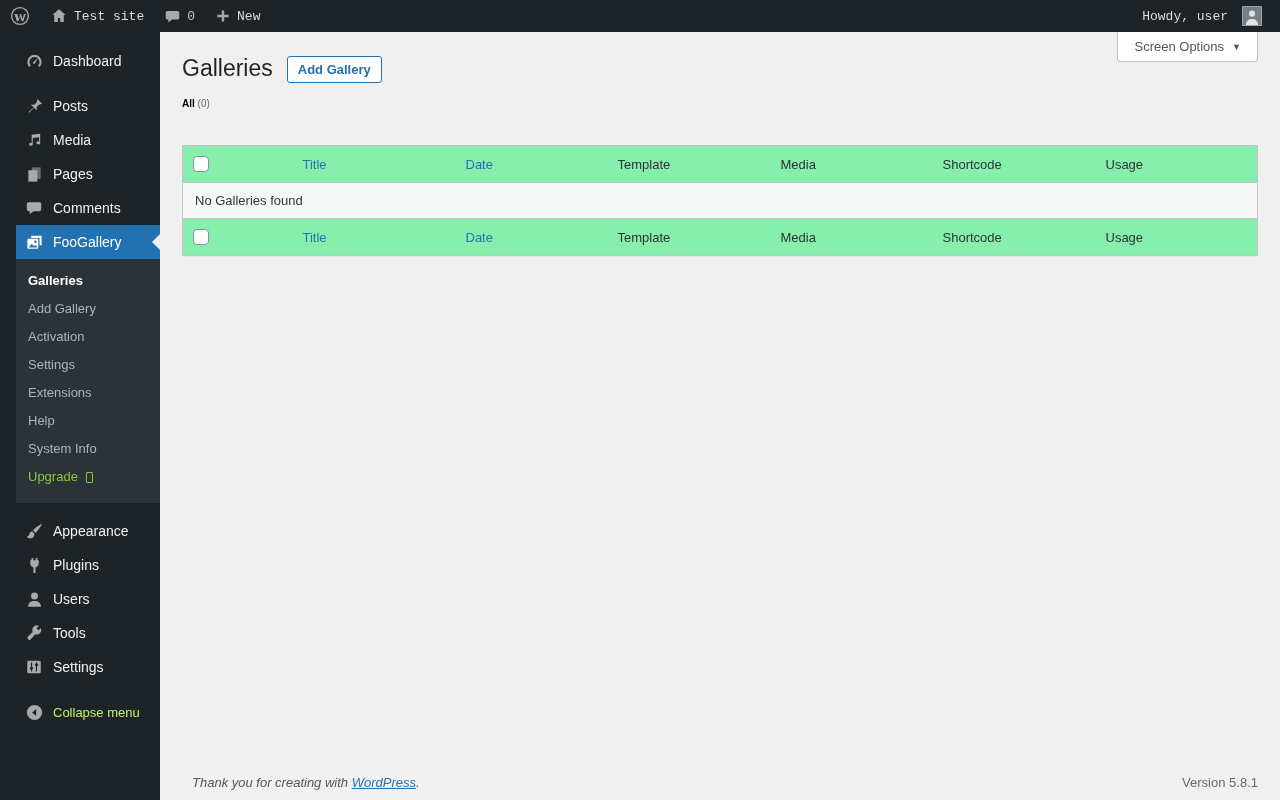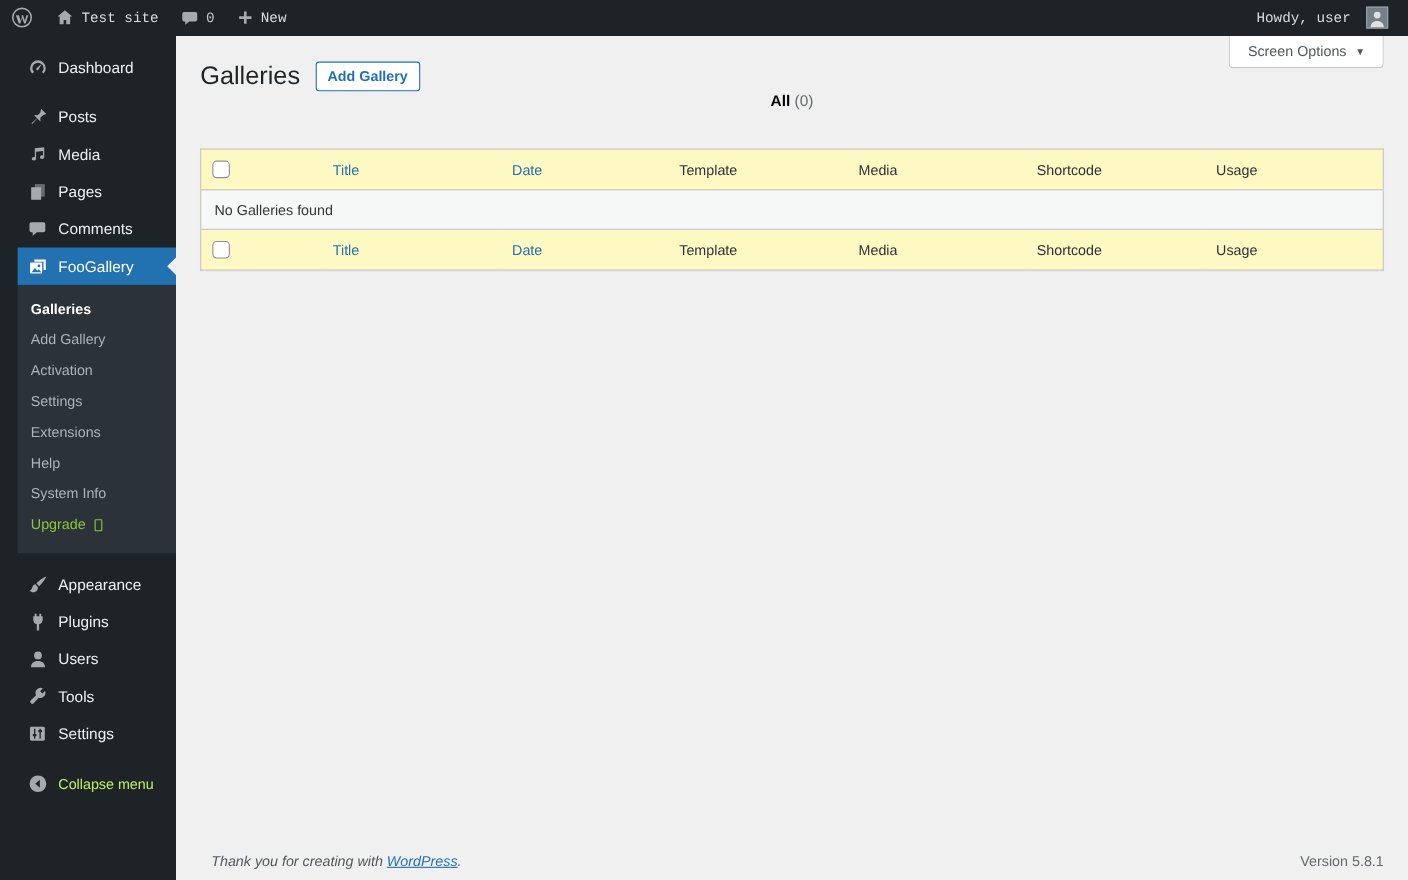--- a/index.html
+++ b/index.html
@@ -97,29 +97,29 @@
   .page-header{display:flex;align-items:center;gap:14px;padding-top:22px;}
   h1.page-title{
     font-size:23px;font-weight:400;color:#1d2327;line-height:29px;
   }
   .add-gallery-btn{
     background:#fff;border:1px solid var(--accent);border-radius:3px;
     color:var(--accent);font-weight:700;font-size:13px;
     padding:5px 10px;cursor:pointer;font-family:inherit;
     position:relative;top:1px;
   }
-  .subsubsub{font-size:14px;text-align:center;}
+  .subsubsub{margin-top:15px;font-size:10px;}
   .subsubsub .current-filter{color:#000;font-weight:700;text-decoration:none;cursor:pointer;}
   .subsubsub .count{color:#646970;}
 
   
   table.wp-list-table{
     width:100%;margin-top:36px;
     border:1px solid var(--border);border-collapse:collapse;
-    background:#fef9c3;box-shadow:0 1px 1px rgba(0,0,0,.04);
+    background:#86efac;box-shadow:0 1px 1px rgba(0,0,0,.04);
     table-layout:fixed;
   }
   .wp-list-table th{
     text-align:left;font-weight:400;font-size:13px;color:#2c3338;
     padding:0 10px;height:37px;vertical-align:middle;
   }
   .wp-list-table thead th{border-bottom:1px solid var(--border);}
   .wp-list-table tfoot th{border-top:1px solid var(--border);}
   .wp-list-table .col-link{color:var(--accent);text-decoration:none;cursor:pointer;}
   .wp-list-table td{

